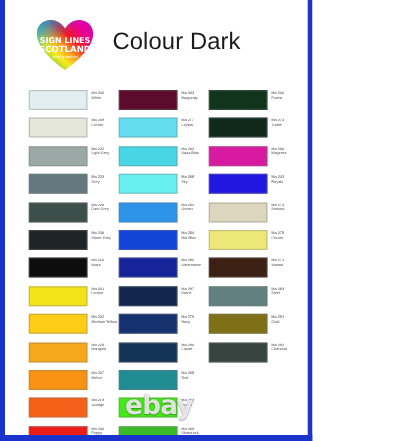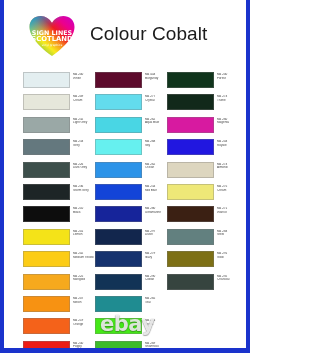--- a/index.html
+++ b/index.html
@@ -79,21 +79,21 @@
               <stop offset="40%" stop-color="#00a2e8" stop-opacity="0"></stop>
             </linearGradient>
           </defs>
           <path d="M50 86 C14 60 4 40 4 26 C4 12 15 4 27 4 C37 4 45 10 50 18 C55 10 63 4 73 4 C85 4 96 12 96 26 C96 40 86 60 50 86 Z" fill="url(#hg)"></path>
           <path d="M50 86 C14 60 4 40 4 26 C4 12 15 4 27 4 C37 4 45 10 50 18 C55 10 63 4 73 4 C85 4 96 12 96 26 C96 40 86 60 50 86 Z" fill="url(#hg2)"></path>
           <text x="50" y="42" text-anchor="middle" font-family="DejaVu Sans, sans-serif" font-size="13" font-weight="700" fill="#ffffff">SIGN LINES</text>
           <text x="50" y="56" text-anchor="middle" font-family="DejaVu Sans, sans-serif" font-size="14" font-weight="700" fill="#ffffff">SCOTLAND</text>
           <text x="50" y="66" text-anchor="middle" font-family="DejaVu Sans, sans-serif" font-size="6" fill="#ffffff">vinyl graphics</text>
         </svg>
       </div>
-      <div class="title">Colour Cobalt</div>
+      <div class="title">Colour Dark</div>
     </div>
 
     <div class="grid" id="grid">
         <div class="col col-0">
           <div class="row">
             <div class="sw" style="background: rgb(227, 238, 240);"></div>
             <div class="lbl">
               <span class="code">Ma 200</span>
               <span class="nm">White</span>
             </div>

